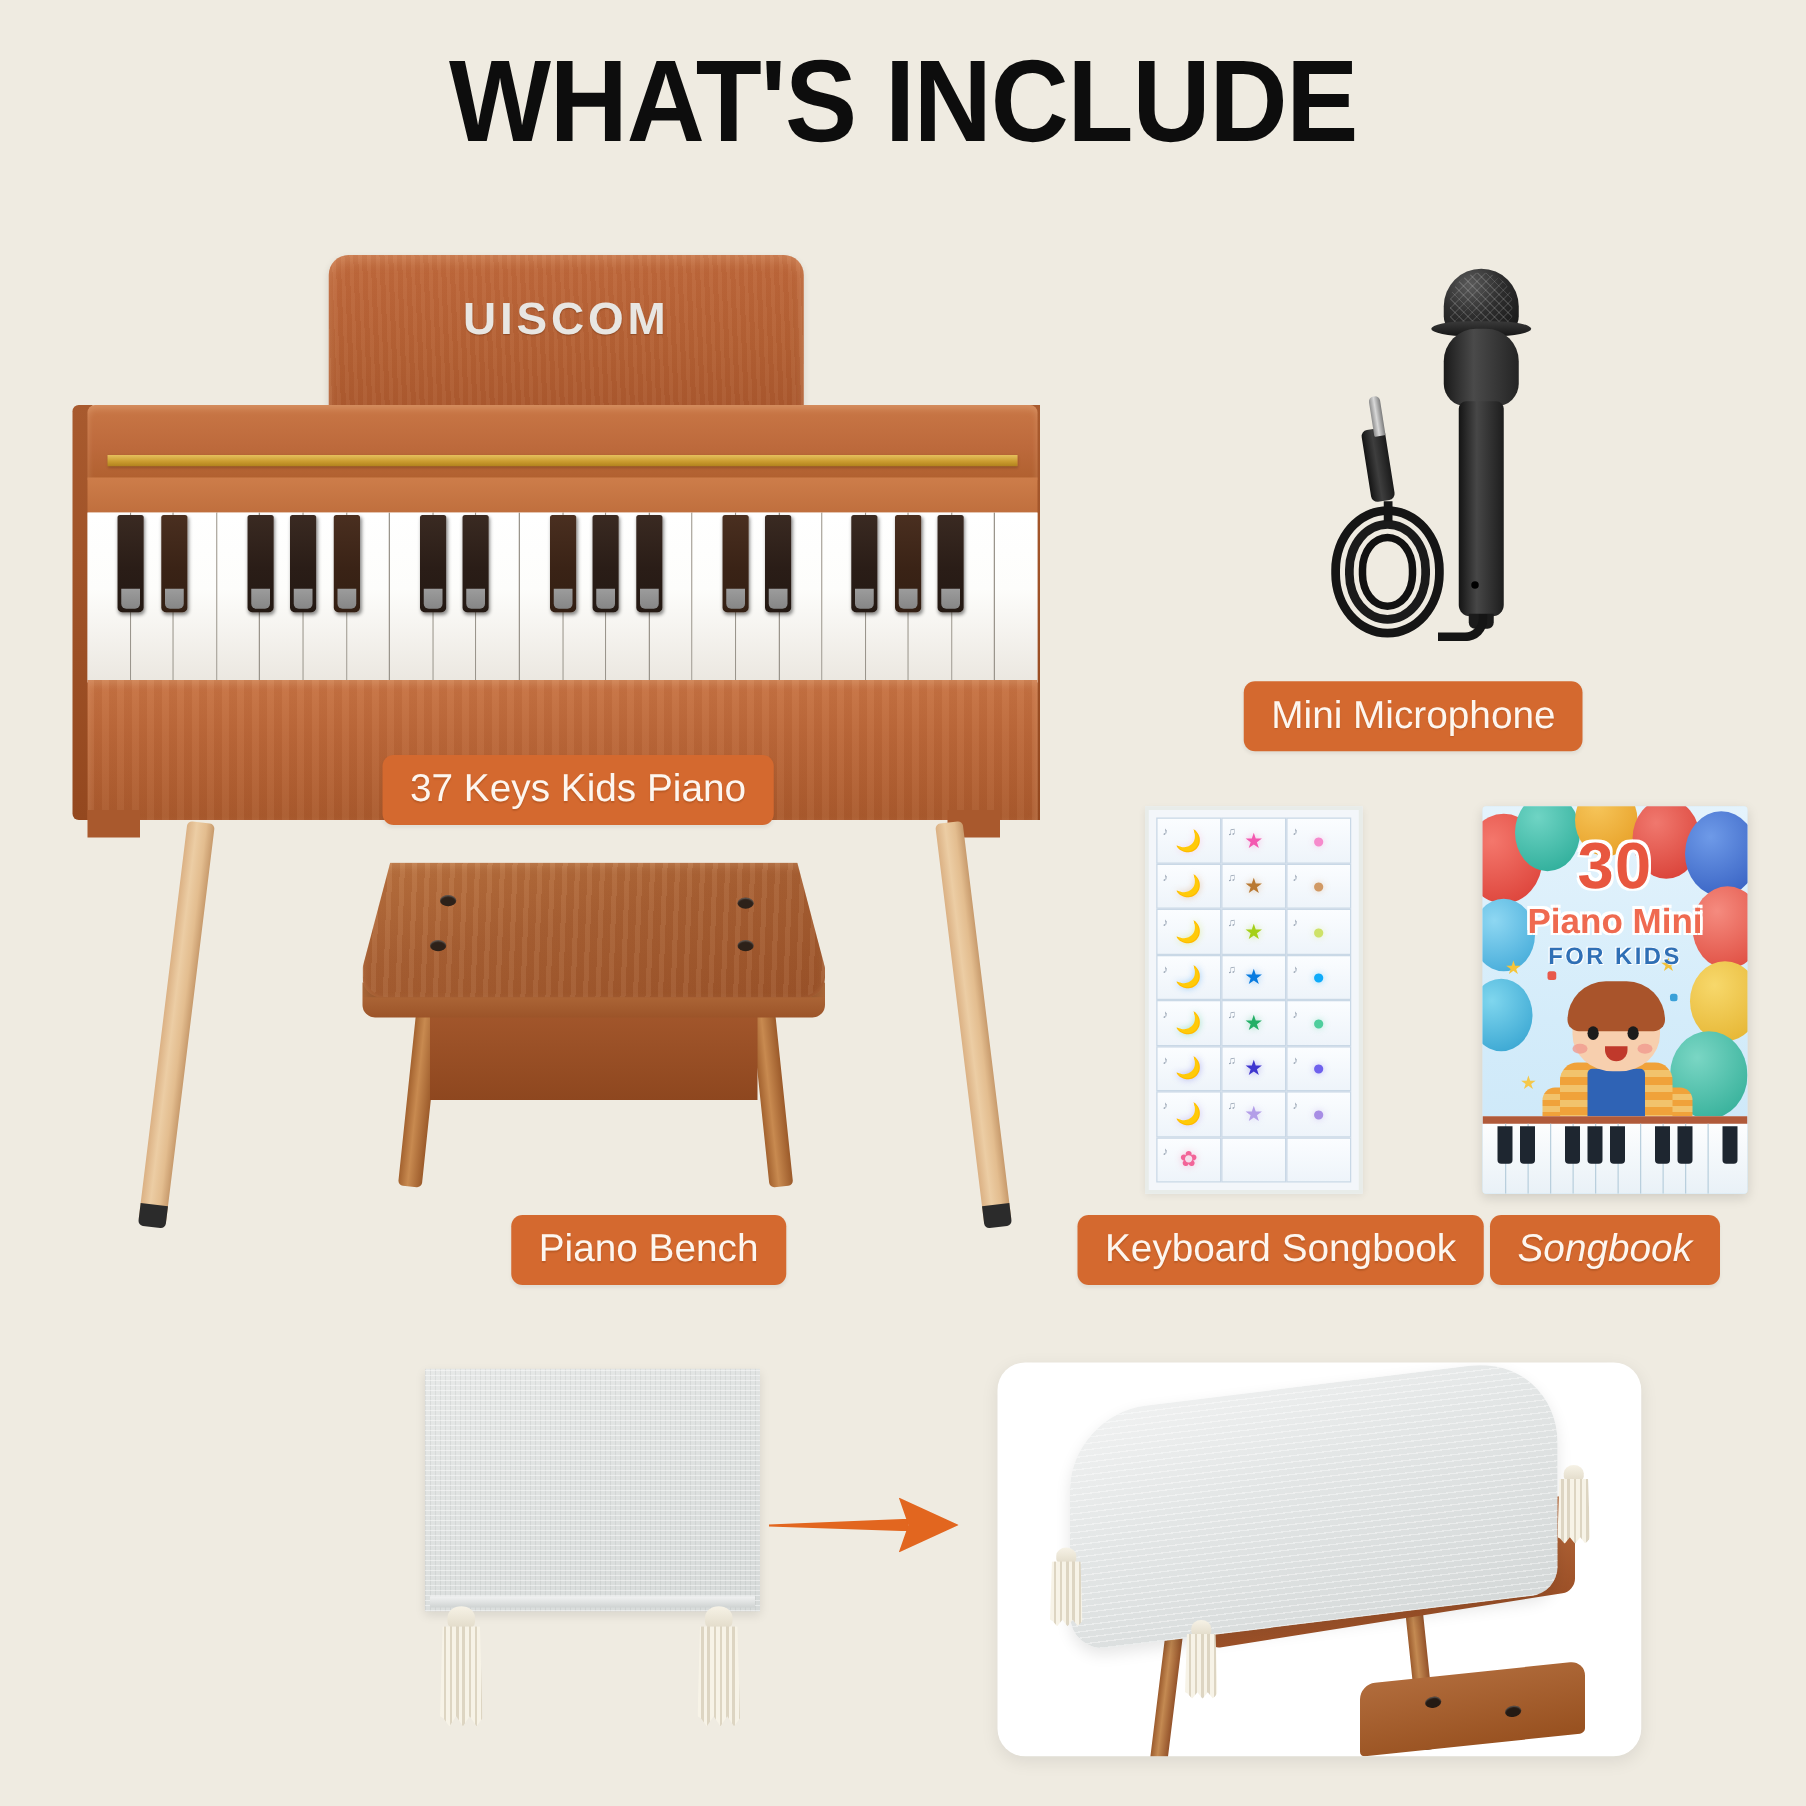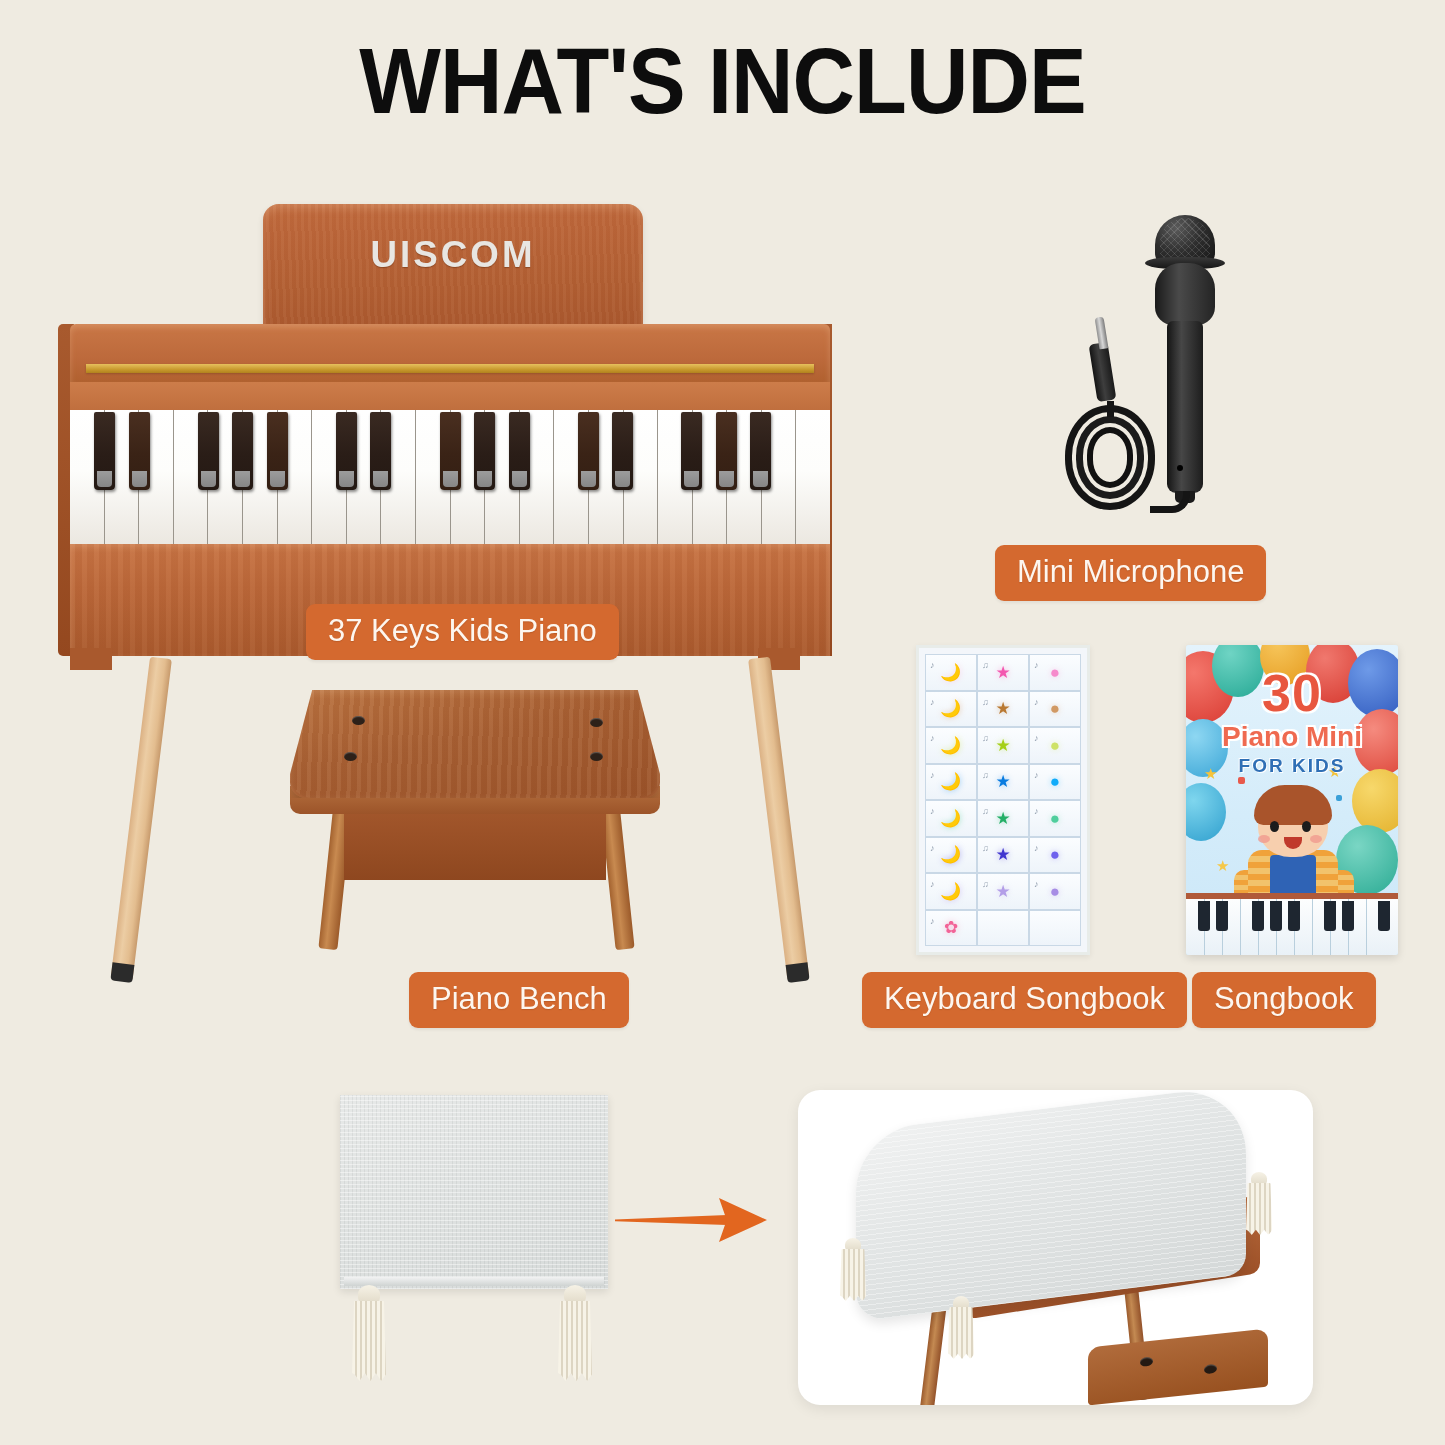--- a/index.html
+++ b/index.html
@@ -686,21 +686,21 @@
       <div class="sb-bk" style="left:30px;"></div>
       <div class="sb-bk" style="left:66px;"></div>
       <div class="sb-bk" style="left:84px;"></div>
       <div class="sb-bk" style="left:102px;"></div>
       <div class="sb-bk" style="left:138px;"></div>
       <div class="sb-bk" style="left:156px;"></div>
       <div class="sb-bk" style="left:192px;"></div>
     </div>
   </div>
 
-  <div class="badge" style="left:1192px; top:972px;">Songbook</div>
+  <div class="badge" style="left:1192px; top:972px;font-style:italic;">Songbook</div>
 
   <div class="cover-wrap">
     <div class="cover-cloth"></div>
     <div class="cover-hem"></div>
     <div class="tassel" style="left:12px; top:190px;">
       <div class="tassel-knot"></div>
         <div class="tassel-fringe"></div>
     </div>
     <div class="tassel" style="left:218px; top:190px;">
       <div class="tassel-knot"></div>

